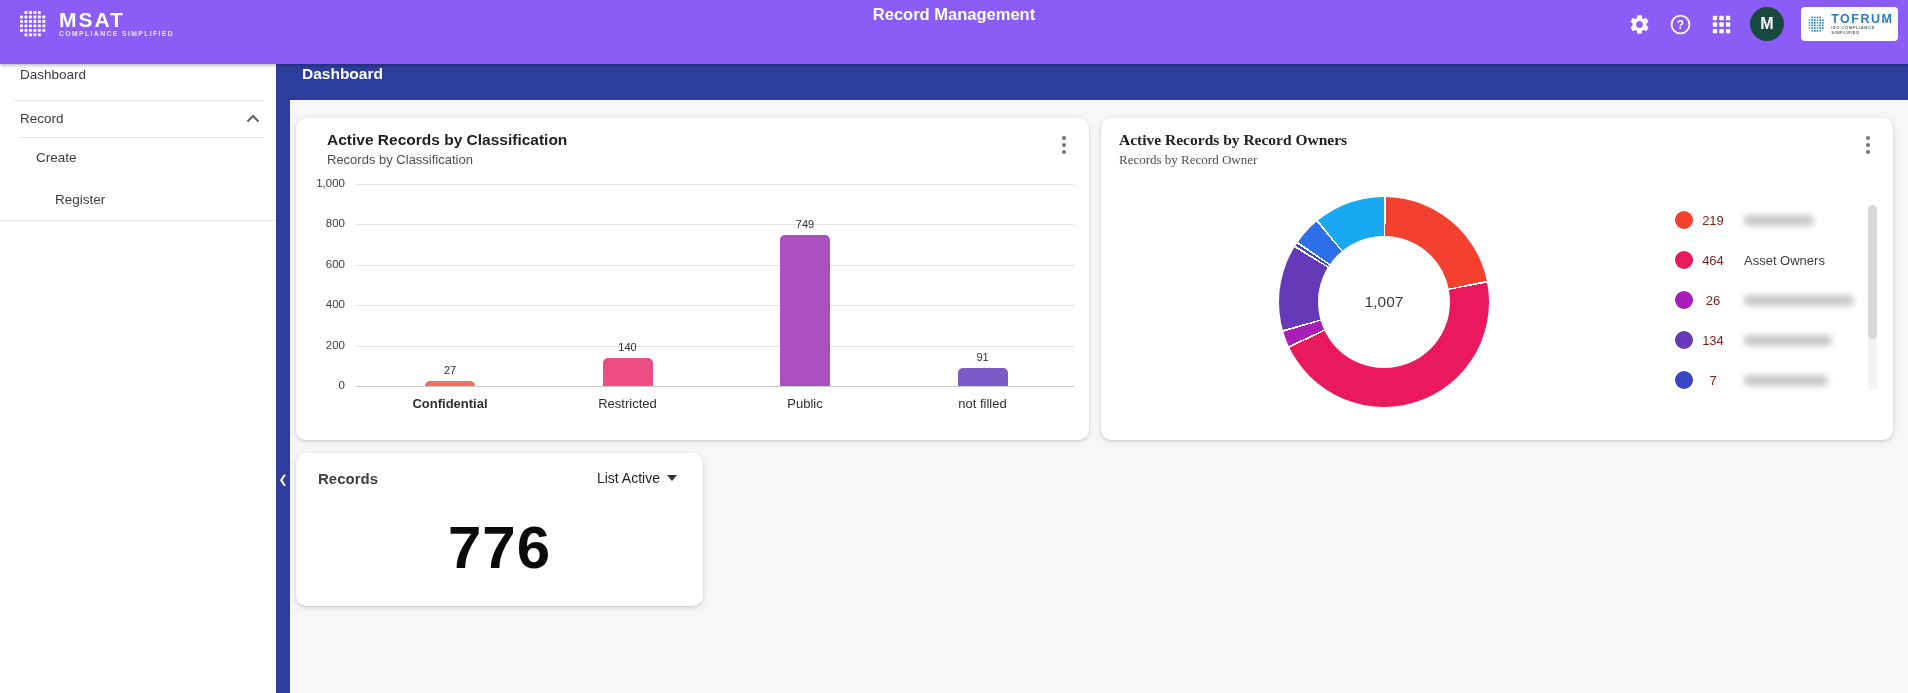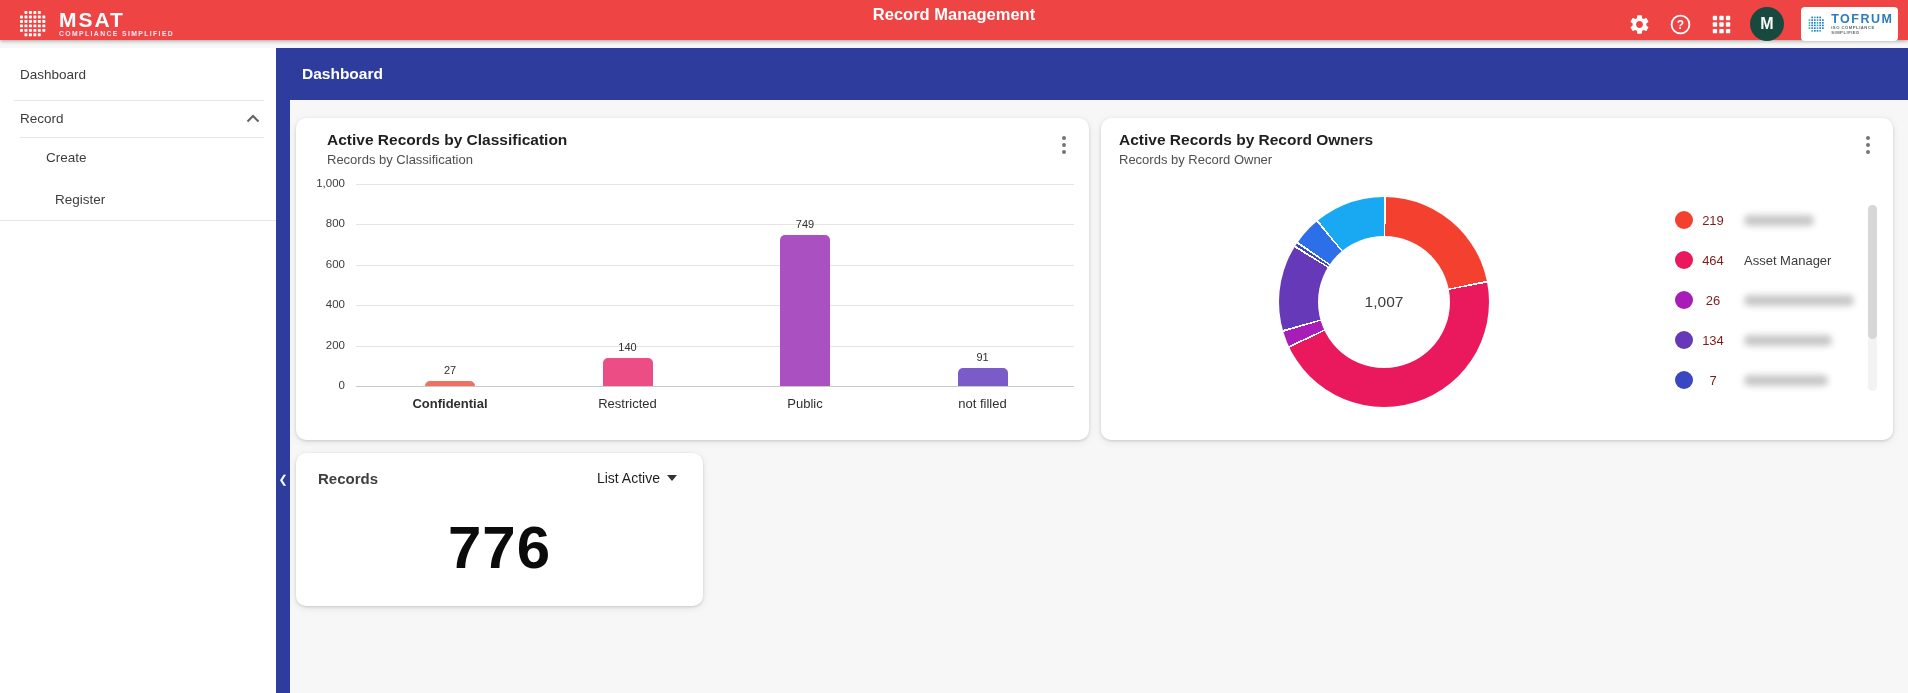--- a/index.html
+++ b/index.html
@@ -5,21 +5,21 @@
   * { box-sizing: border-box; margin: 0; padding: 0; }
   html,body { width:1908px; height:693px; }
   body {
     font-family:"Liberation Sans", sans-serif;
     background:#f7f7f8;
     position:relative;
     overflow:hidden;
     color:#2f2f2f;
   }
   
-  .navbar{position:absolute;left:0;top:0;width:1908px;height:40px;background:#ef4444;z-index:10;box-shadow:0 1px 4px rgba(0,0,0,.35);}
+  .navbar{position:absolute;left:0;top:0;width:1908px;height:64px;background:#8b5cf6;z-index:10;box-shadow:0 1px 4px rgba(0,0,0,.35);}
   .brand{position:absolute;left:14px;top:5px;display:flex;align-items:center;gap:8px;}
   .brand-text .brand-name{color:#fff;font-weight:bold;font-size:21px;letter-spacing:2px;line-height:20px;}
   .brand-text .brand-tag{color:#e8eaf6;font-size:6.8px;letter-spacing:1.4px;font-weight:bold;}
   .nav-center{position:absolute;left:50%;top:0;transform:translateX(-50%);text-align:center;width:500px;}
   .nav-title{color:#fff;font-weight:bold;font-size:16.5px;margin-top:5px;}
   .nav-subtitle{color:#e3e6f5;font-size:10.5px;margin-top:3px;font-weight:bold;}
   .nav-right{position:absolute;right:10px;top:0;height:48px;display:flex;align-items:center;gap:17px;}
   .nav-icon-btn{width:24px;height:24px;display:flex;align-items:center;justify-content:center;cursor:pointer;}
   .avatar{width:34px;height:34px;border-radius:50%;background:#17493f;color:#fdfdfb;display:flex;align-items:center;justify-content:center;font-size:16px;font-weight:bold;cursor:pointer;}
   .partner{width:97px;height:34px;background:#fff;border-radius:4px;display:flex;align-items:center;justify-content:center;gap:4px;padding:0 4px;}
@@ -35,21 +35,21 @@
   .collapse-btn{position:absolute;left:276px;top:466px;width:14px;height:26px;z-index:7;color:#fff;font-size:11px;display:flex;align-items:center;justify-content:center;cursor:pointer;}
   .page-header{position:absolute;left:290px;top:48px;width:1618px;height:52px;background:#2e3c9e;z-index:4;display:flex;align-items:center;}
   .page-header-title{color:#fff;font-weight:bold;font-size:15.5px;margin-left:12px;}
   
   .card{position:absolute;background:#fff;border-radius:10px;box-shadow:0 1px 3px rgba(0,0,0,.14),0 2px 8px rgba(0,0,0,.08);}
   .card-classification{left:296px;top:118px;width:793px;height:322px;}
   .card-owners{left:1101px;top:118px;width:792px;height:322px;}
   .card-records{left:296px;top:453px;width:407px;height:153px;}
   .card-title{position:absolute;left:31px;top:13px;font-size:15.5px;font-weight:bold;color:#1f1f1f;}
   .card-subtitle{position:absolute;left:31px;top:34px;font-size:13px;color:#4f4f4f;}
-  .card-owners .card-title,.card-owners .card-subtitle{left:18px;}
+  .card-owners .card-title,.card-owners .card-subtitle{left:18px;font-family:Liberation Serif, serif;}
   .kebab{position:absolute;right:14px;top:14px;width:22px;height:26px;display:flex;flex-direction:column;align-items:center;justify-content:center;gap:3px;cursor:pointer;}
   .kebab i{width:4px;height:4px;border-radius:50%;background:#757575;}
   
   .bar-chart{position:absolute;inset:0;}
   .gridline{position:absolute;left:60px;width:718px;height:1px;background:#e4e4e4;}
   .gridline.zero{background:#c9c9c9;}
   .ytick{position:absolute;left:2px;width:47px;text-align:right;font-size:11.5px;color:#3d3d3d;}
   .bar{position:absolute;border-radius:5px 5px 0 0;}
   .bar-value{position:absolute;width:60px;text-align:center;font-size:11px;color:#2f2f2f;}
   .bar-cat{position:absolute;width:140px;text-align:center;font-size:13px;color:#2f2f2f;top:278px;}
@@ -191,21 +191,21 @@
     <span>Dashboard</span>
   </div>
   <div class="side-divider" style="top:52px;"></div>
   <div class="side-item" style="top:52px;height:37px;padding-left:20px;">
     <span>Record</span>
     <svg class="chev-up" width="14" height="9" viewBox="0 0 14 9">
         <polyline points="1.5,7.5 7,2 12.5,7.5" fill="none" stroke="#5f6368" stroke-width="2"></polyline>
       </svg>
   </div>
   <div class="side-divider" style="top:89px;left:20px;width:244px;"></div>
-  <div class="side-item" style="top:89px;height:41px;padding-left:46px;">
+  <div class="side-item" style="top:89px;height:41px;padding-left:36px;">
     <span>Create</span>
   </div>
   <div class="side-item" style="top:130px;height:42px;padding-left:55px;">
     <span>Register</span>
   </div>
   <div class="side-divider" style="top:172px;left:0;width:276px;"></div>
 </div>
 
 <div class="rail"></div>
 <div class="collapse-btn">❮</div>
@@ -264,21 +264,21 @@
   </div>
   <div id="legend">
       <div class="legend-row" style="top: 84px;">
         <span class="legend-dot" style="background: rgb(244, 64, 47);"></span>
         <span class="legend-num">219</span>
         <span class="legend-blur" style="width: 70px;"></span>
       </div>
       <div class="legend-row" style="top: 124px;">
         <span class="legend-dot" style="background: rgb(234, 24, 92);"></span>
         <span class="legend-num">464</span>
-        <span class="legend-label">Asset Manager</span>
+        <span class="legend-label">Asset Owners</span>
       </div>
       <div class="legend-row" style="top: 164px;">
         <span class="legend-dot" style="background: rgb(168, 28, 184);"></span>
         <span class="legend-num">26</span>
         <span class="legend-blur" style="width: 110px;"></span>
       </div>
       <div class="legend-row" style="top: 204px;">
         <span class="legend-dot" style="background: rgb(102, 57, 184);"></span>
         <span class="legend-num">134</span>
         <span class="legend-blur" style="width: 88px;"></span>

